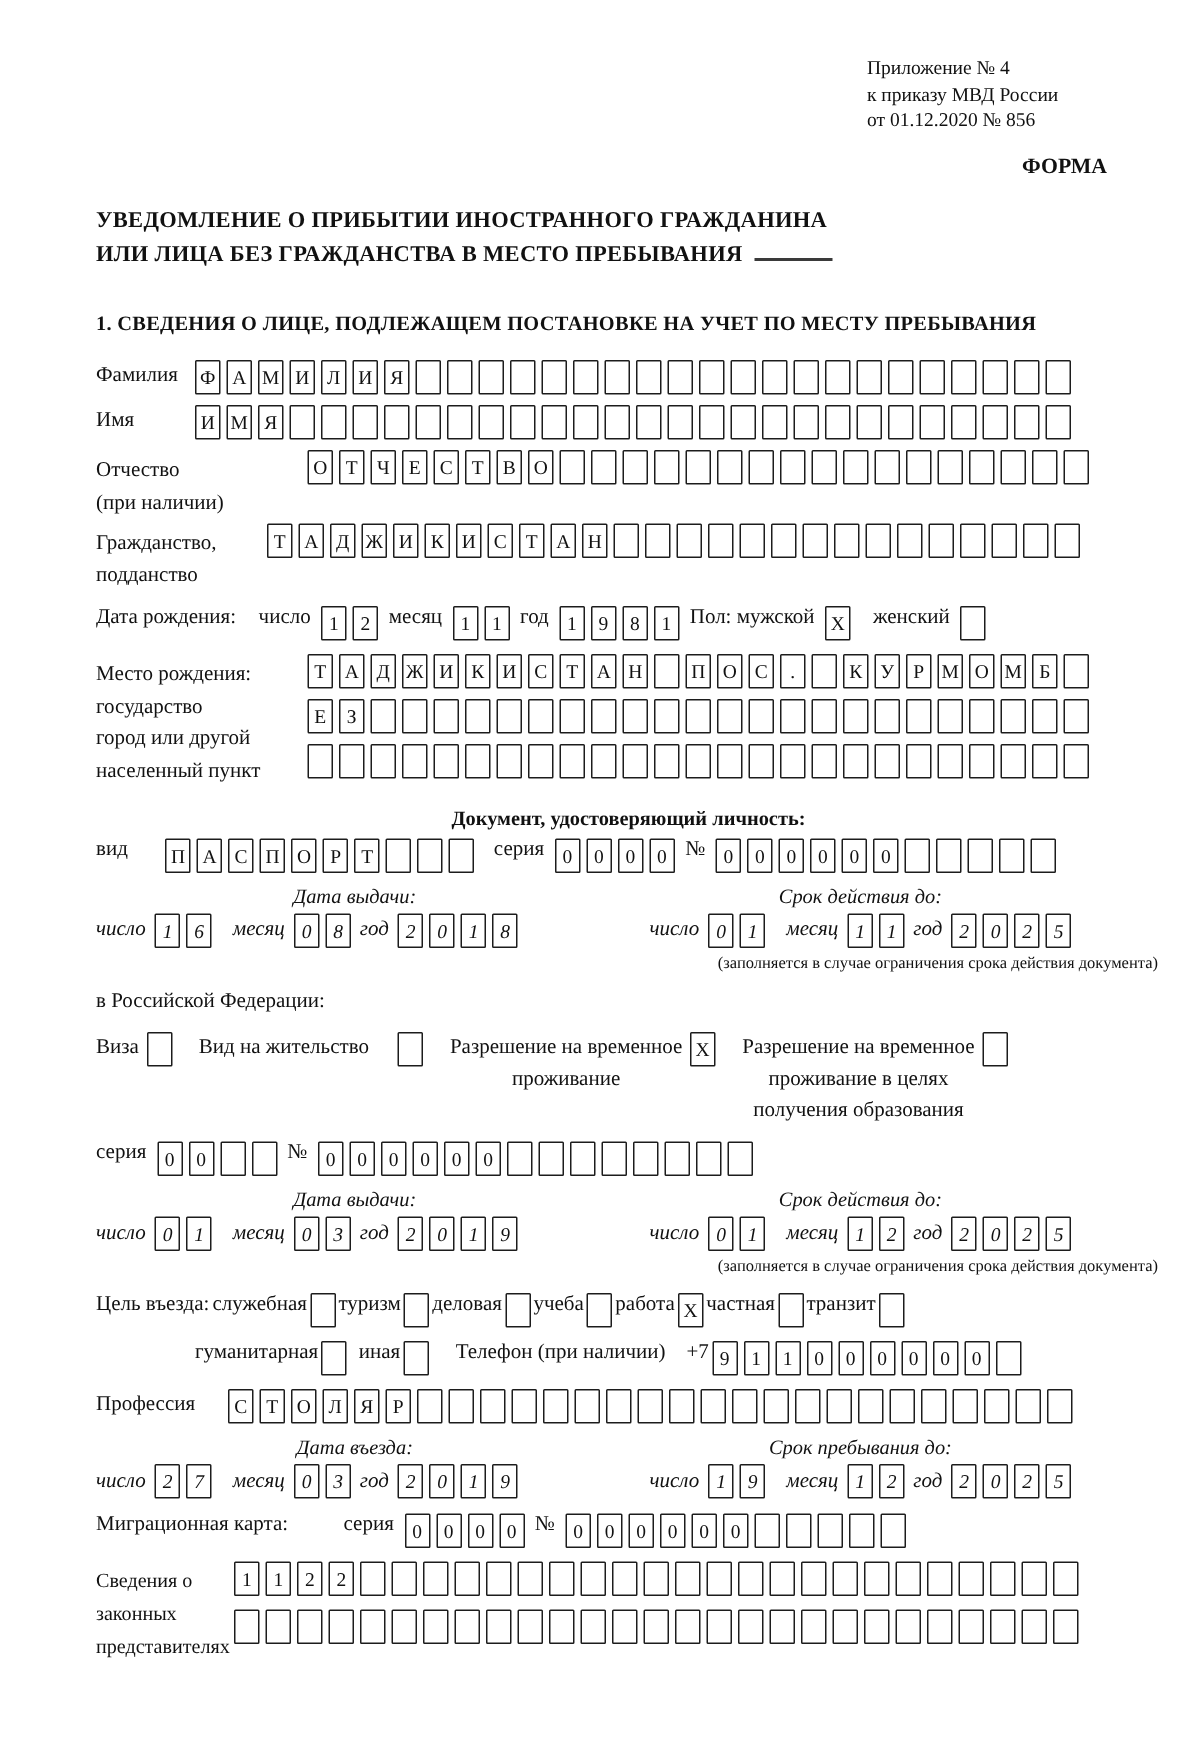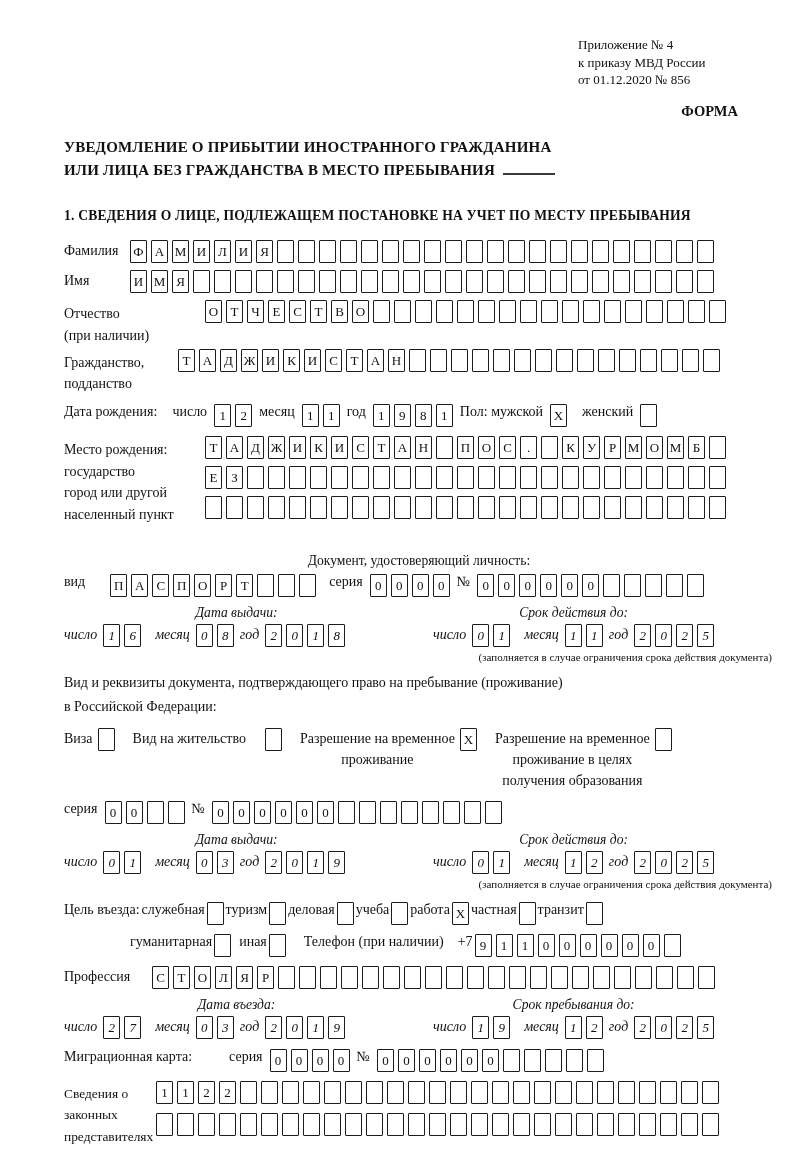--- a/index.html
+++ b/index.html
@@ -34,21 +34,21 @@
   .lab2 { line-height: 1.55; padding-top: 3px; }
   .w65  { width: 66px; }
   .w112 { width: 114px; }
   .w140 { width: 141px; }
   .stackrows > .cells { display: flex; margin-top: 7px; }
   .stackrows > .cells:first-child { margin-top: 0; }
 
   .inlinebits { display: flex; gap: 7px; flex-wrap: nowrap; }
   .inlinebits .t { white-space: nowrap; }
 
-  .center-bold { text-align: center; font-weight: normal; font-size: 13.6px; margin-top: 27px; }
+  .center-bold { text-align: center; font-weight: bold; font-size: 13.6px; margin-top: 12px; }
 
   .date-pair { display: flex; margin-top: 8px; }
   .date-col { width: 345px; font-style: italic; }
   .date-col.rightcol { width: auto; margin-left: 24px; }
   .date-caption { text-align: center; font-size: 13.6px; margin-bottom: 3px; }
   .date-row { display: flex; align-items: center; gap: 6px; }
   .date-row .t { white-space: nowrap; }
   .restrict-note { text-align: right; font-size: 11px; margin-top: 4px; padding-right: 2px; }
 
   .permits { display: flex; align-items: flex-start; margin-top: 8px; gap: 18px; }
@@ -420,21 +420,20 @@
             <span class="cell">0</span>
             <span class="cell">2</span>
             <span class="cell">5</span>
           </span>
       </div>
     </div>
   </div>
   <div class="restrict-note">(заполняется в случае ограничения срока действия документа)</div>
 
   <div style="margin-top:8px; line-height:1.75">
-    <div>Вид и реквизиты документа, подтверждающего право на пребывание (проживание)</div>
     <div>в Российской Федерации:</div>
   </div>
 
   <div class="permits">
     <div class="permit">
       <span class="plab">Виза</span>
       <span class="cells">
           <span class="cell"></span>
         </span>
     </div>

